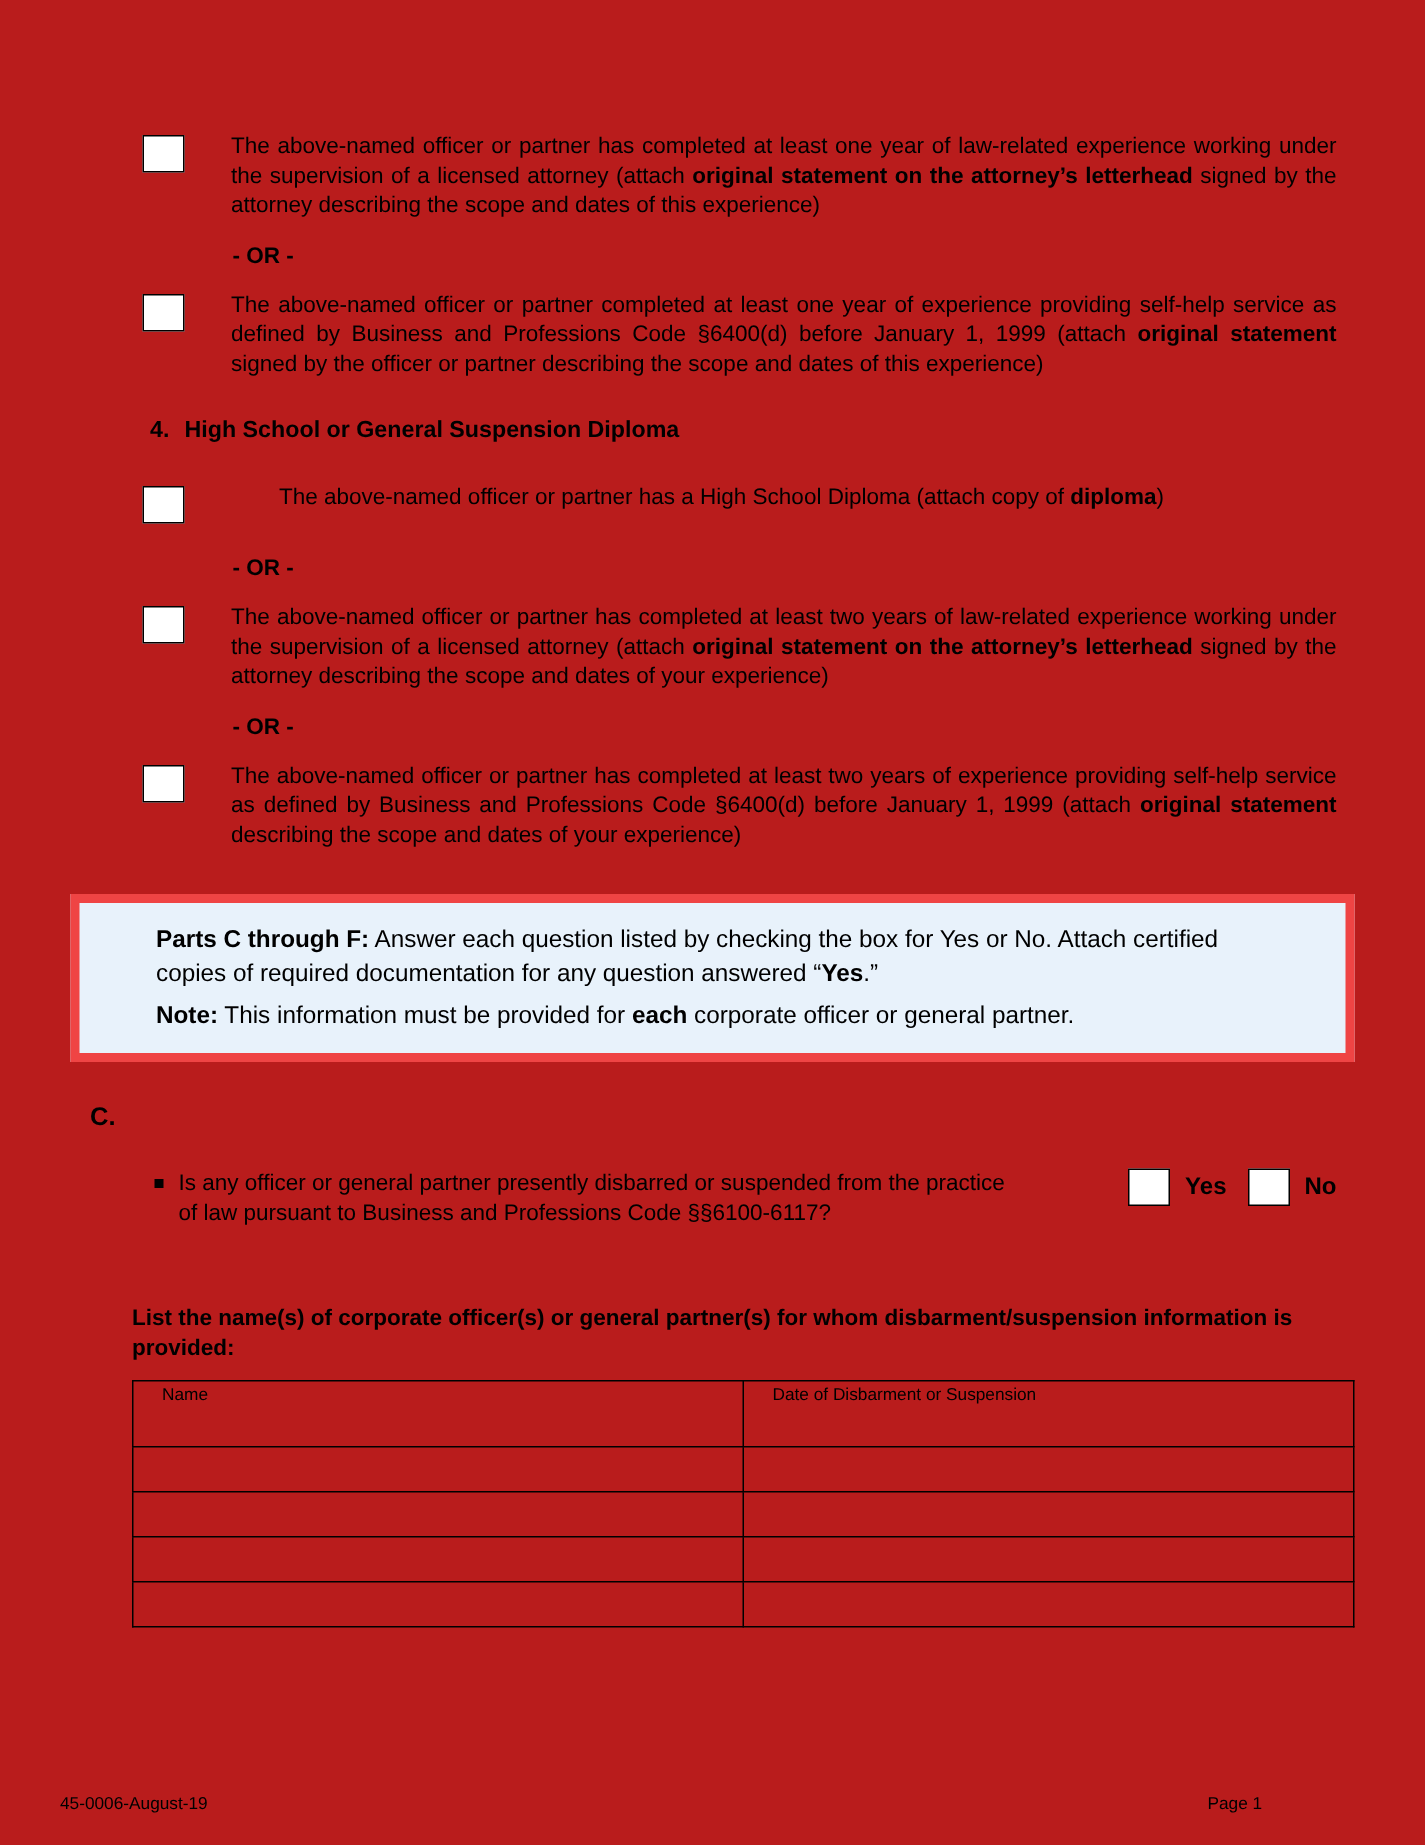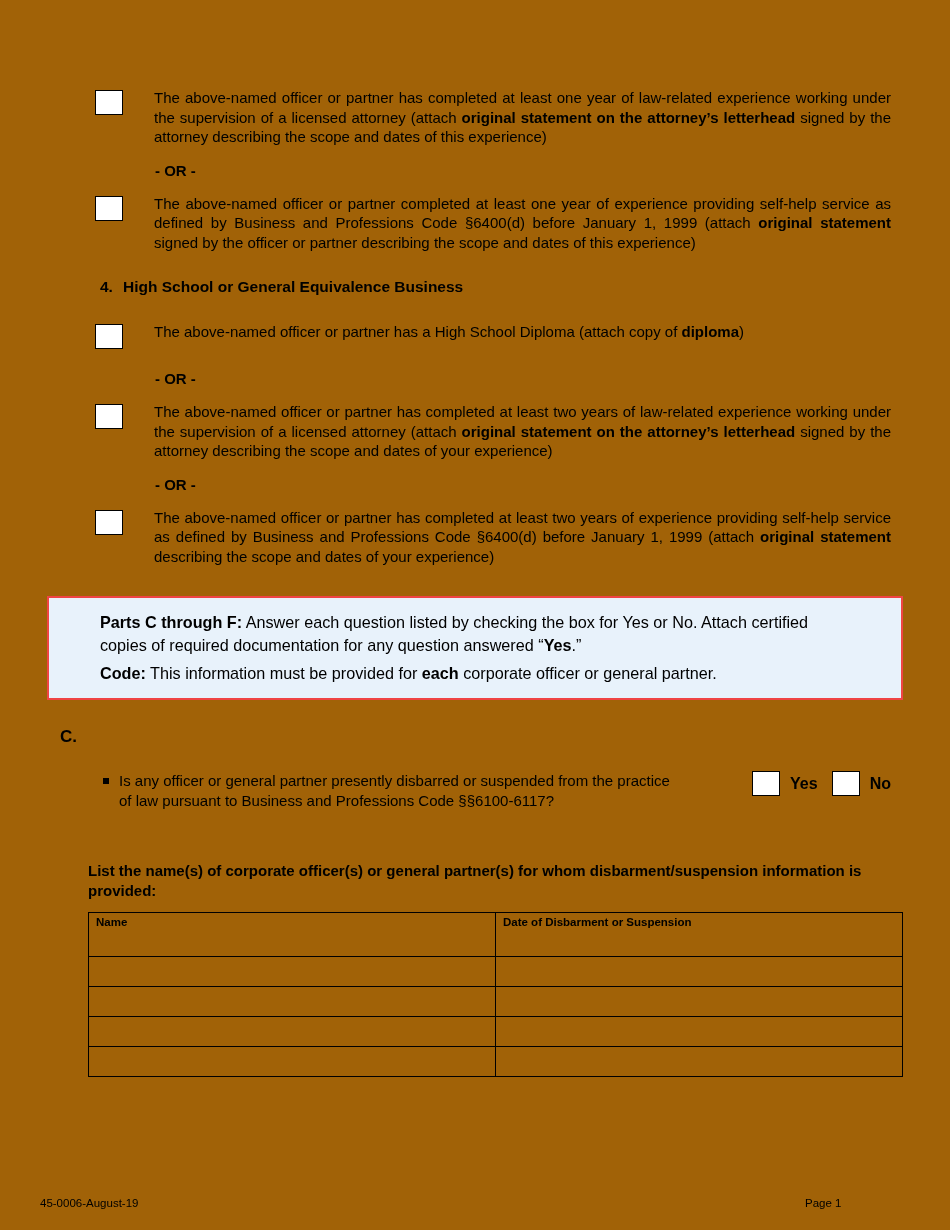--- a/index.html
+++ b/index.html
@@ -1,21 +1,21 @@
 <!DOCTYPE html>
 <html><head>
 <meta charset="utf-8">
 <style>
   * { box-sizing: border-box; }
   html, body { margin: 0; padding: 0; background: #ffffff; }
   .page {
     position: relative;
     width: 950px;
     height: 1230px;
-    background: #a16207;
+    background: #b91c1c;
     font-family: "Liberation Sans", sans-serif;
     color: #000;
     font-size: 15px;
     overflow: hidden;
   }
   .content { padding: 88px 47px 0 47px; }
 
   
   .check-item { display: flex; align-items: flex-start; }
   .checkbox {
@@ -40,27 +40,27 @@
 
   .num-heading {
     display: flex;
     margin: 26px 0 0 53px;
     font-weight: bold;
     font-size: 15.5px;
   }
   .num-heading .num { width: 23px; flex: none; }
 
   .gap-sm { margin-top: 20px; }
-  .gap-md { margin-top: 26px; }
+  .gap-md { margin-top: 26px; gap: 32px; }
 
   
   .notice-box {
     margin: 30px 0 0 0;
     width: 856px;
-    border: 2px solid #ef4444;
+    border: 6px solid #ef4444;
     background: #e8f2fb;
     padding: 13px 48px 13px 51px;
     font-size: 16.2px;
     line-height: 23px;
   }
   .notice-box p { margin: 0; }
   .notice-box .note-line { margin-top: 5px; }
 
   
   .section-heading {
@@ -87,25 +87,25 @@
   .list-instruction { margin: 50px 0 0 41px; width: 815px; line-height: 20px; font-weight: bold; }
 
   .disbarment-table {
     border-collapse: collapse;
     table-layout: fixed;
     width: 815px;
     margin: 11px 0 0 41px;
   }
   .disbarment-table th, .disbarment-table td { border: 1px solid #000; }
   .disbarment-table th {
-    font-weight: bold;
+    font-weight: normal;
     font-size: 11.5px;
     text-align: left;
     vertical-align: top;
-    padding: 3px 7px;
+    padding: 3px 19px;
     height: 44px;
   }
   .disbarment-table td { height: 30px; }
   .col-name { width: 50%; }
   .col-date { width: 50%; }
 
   .footer {
     position: absolute;
     left: 0; right: 0;
     bottom: 21px;
@@ -126,21 +126,21 @@
     </div>
     <div class="connector">- OR -</div>
 
     <div class="check-item">
       <span class="checkbox"></span>
       <p class="check-text">The above-named officer or partner completed at least one year of experience providing self-help service as defined by Business and Professions Code §6400(d) before January 1, 1999 (attach <b>original statement</b> signed by the officer or partner describing the scope and dates of this experience)</p>
     </div>
 
     <div class="num-heading">
       <span class="num">4.</span>
-      <span>High School or General Equivalence Business</span>
+      <span>High School or General Suspension Diploma</span>
     </div>
 
     <div class="check-item gap-md">
       <span class="checkbox"></span>
       <p class="check-text">The above-named officer or partner has a High School Diploma (attach copy of <b>diploma</b>)</p>
     </div>
     <div class="connector gap-sm">- OR -</div>
 
 
     <div class="check-item">
@@ -149,21 +149,21 @@
     </div>
     <div class="connector">- OR -</div>
 
     <div class="check-item">
       <span class="checkbox"></span>
       <p class="check-text">The above-named officer or partner has completed at least two years of experience providing self-help service as defined by Business and Professions Code §6400(d) before January 1, 1999 (attach <b>original statement</b> describing the scope and dates of your experience)</p>
     </div>
 
     <div class="notice-box">
       <p><b>Parts C through F:</b>  Answer each question listed by checking the box for Yes or No.  Attach certified copies of required documentation for any question answered “<b>Yes</b>.”</p>
-      <p class="note-line"><b>Code:</b>   This information must be provided for <b>each</b> corporate officer or general partner.</p>
+      <p class="note-line"><b>Note:</b>   This information must be provided for <b>each</b> corporate officer or general partner.</p>
     </div>
 
     <div class="section-heading">
       <span class="letter">C.</span>
     </div>
 
     <div class="question-row">
       <span class="bullet"></span>
       <p class="question-text">Is any officer or general partner presently disbarred or suspended from the practice of law pursuant to Business and Professions Code §§6100-6117?</p>
       <div class="yesno-group">

